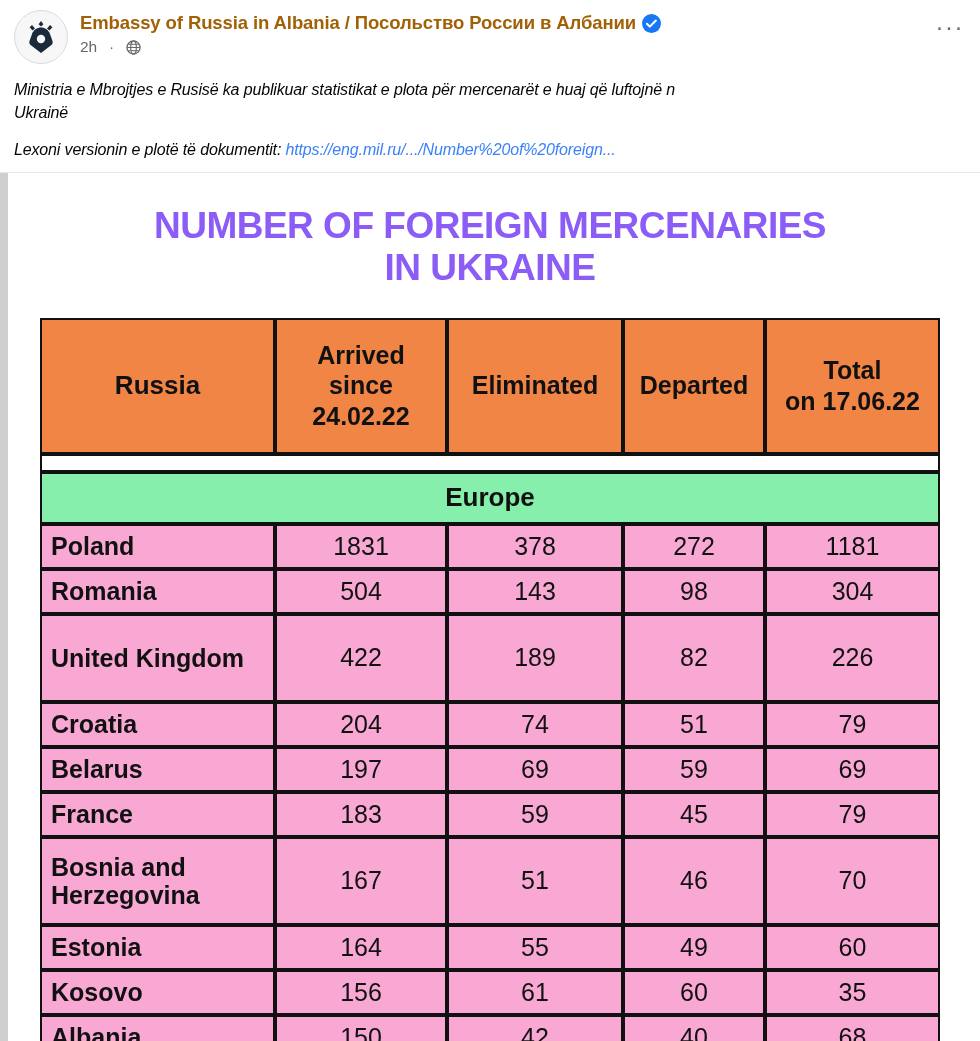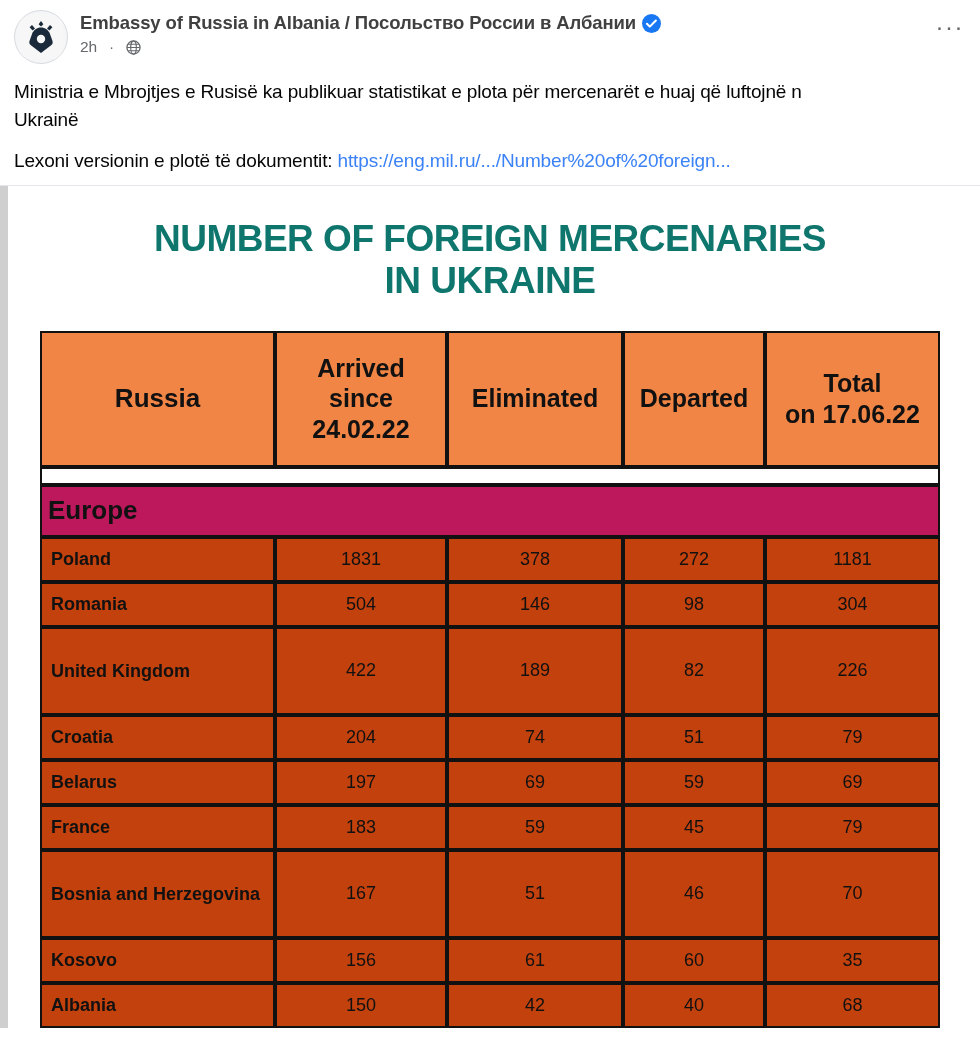--- a/index.html
+++ b/index.html
@@ -47,21 +47,21 @@
   }
   .page-name-row {
     display: flex;
     align-items: center;
     gap: 6px;
     white-space: nowrap;
   }
   .page-name {
     font-size: 18.5px;
     font-weight: bold;
-    color: #404040;
+    color: #a16207;
     letter-spacing: -0.1px;
   }
   .verified {
     width: 19px;
     height: 19px;
     flex: 0 0 auto;
   }
   .meta-row {
     display: flex;
     align-items: center;
@@ -79,24 +79,25 @@
     font-size: 24px;
     color: #65676b;
     letter-spacing: 1.5px;
     line-height: 10px;
     cursor: pointer;
     padding: 4px 2px;
   }
 
   .post-body {
     margin-top: 14px;
-    font-size: 19px;
+    font-size: 16px;
     line-height: 1.45;
     color: #050505;
     letter-spacing: -0.15px;
+    font-style: italic;
   }
   .post-body p { margin: 0 0 14px 0; }
   .post-body p:last-child { margin-bottom: 10px; }
   .post-link {
     color: #3b82f6;
     text-decoration: none;
     cursor: pointer;
   }
 
   
@@ -119,21 +120,21 @@
     width: 8px;
     background: #cfcfcf;
   }
 
   .chart-title {
     text-align: center;
     font-family: "Liberation Sans", sans-serif;
     font-weight: bold;
     font-size: 37px;
     line-height: 1.15;
-    color: #0f766e;
+    color: #8b5cf6;
     letter-spacing: -0.5px;
     margin: 14px 0 0 0;
     padding: 0 40px;
   }
 
   table.merc {
     border-collapse: separate;
     border-spacing: 0;
     margin: 28px auto 0 auto;
     width: 890px;
@@ -165,31 +166,31 @@
     font-size: 26px;
   }
 
   .spacer-row td {
     border: none;
     height: 10px;
     padding: 0;
   }
 
   .region-row td {
-    background: #be185d;
-    text-align: left;
+    background: #86efac;
+    text-align: center;
     font-weight: bold;
     font-size: 26px;
     height: 44px;
     border: 2px solid #111;
   }
 
   tbody.body-rows td {
-    background: #c2410c;
-    font-size: 18px;
+    background: #f9a8d4;
+    font-size: 25px;
     height: 37px;
     vertical-align: middle;
   }
   tbody.body-rows td.country {
     font-weight: bold;
     text-align: left;
     padding-left: 9px;
     line-height: 1.12;
   }
   tbody.body-rows td.num {
@@ -296,21 +297,21 @@
           <tr>
             <td class="country">Poland</td>
             <td class="num">1831</td>
             <td class="num">378</td>
             <td class="num">272</td>
             <td class="num">1181</td>
           </tr>
           <tr>
             <td class="country">Romania</td>
             <td class="num">504</td>
-            <td class="num">146</td>
+            <td class="num">143</td>
             <td class="num">98</td>
             <td class="num">304</td>
           </tr>
           <tr class="tall">
             <td class="country">United Kingdom</td>
             <td class="num">422</td>
             <td class="num">189</td>
             <td class="num">82</td>
             <td class="num">226</td>
           </tr>
@@ -336,20 +337,27 @@
             <td class="num">79</td>
           </tr>
           <tr class="tall">
             <td class="country">Bosnia and Herzegovina</td>
             <td class="num">167</td>
             <td class="num">51</td>
             <td class="num">46</td>
             <td class="num">70</td>
           </tr>
           <tr>
+            <td class="country">Estonia</td>
+            <td class="num">164</td>
+            <td class="num">55</td>
+            <td class="num">49</td>
+            <td class="num">60</td>
+          </tr>
+          <tr>
             <td class="country">Kosovo</td>
             <td class="num">156</td>
             <td class="num">61</td>
             <td class="num">60</td>
             <td class="num">35</td>
           </tr>
           <tr>
             <td class="country">Albania</td>
             <td class="num">150</td>
             <td class="num">42</td>

